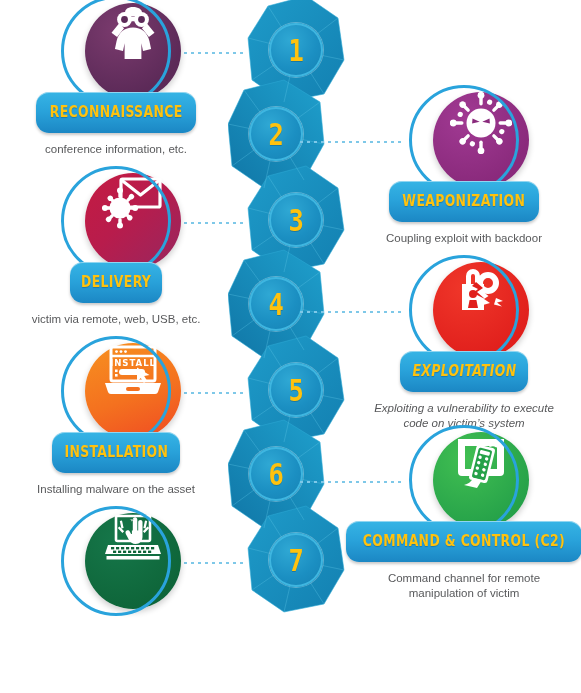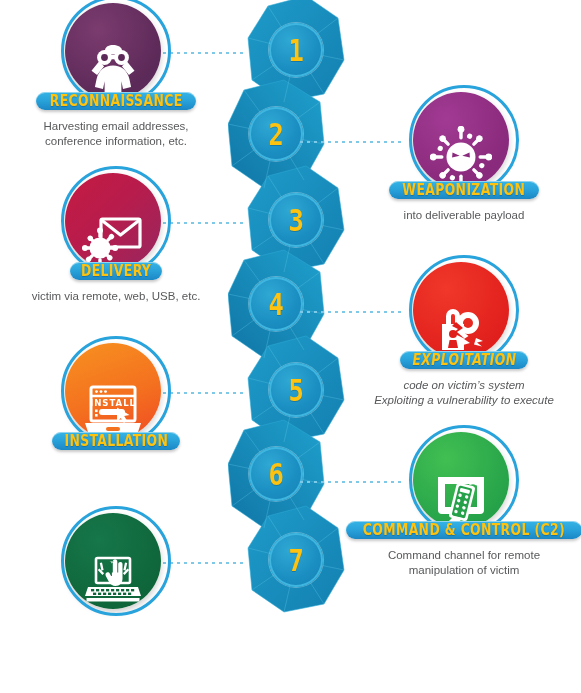--- a/index.html
+++ b/index.html
@@ -39,29 +39,29 @@
 
   
   .node{position:absolute;}
   .node .circ-wrap{position:relative;width:110px;height:110px;margin:0 auto;}
   .node .ring{
     position:absolute;inset:0;border-radius:50%;
     border:3px solid #29a3dc;
     box-sizing:border-box;
   }
   .node .circ{
-    position:absolute;left:4px;top:7px;width:96px;height:96px;border-radius:50%;
-    display:flex;align-items:flex-end;justify-content:center;
+    position:absolute;left:24px;top:7px;width:96px;height:96px;border-radius:50%;
+    display:flex;align-items:flex-start;justify-content:center;
     box-shadow:0 3px 6px rgba(0,0,0,.20);
   }
   .node .circ svg{display:block;}
 
   .pill{
     position:relative;margin:-14px auto 8px auto;
-    height:18px;border-radius:13px;
+    height:41px;border-radius:13px;
     background:linear-gradient(to bottom,#36b4e5 0%,#29a2da 48%,#1b87c4 100%);
     box-shadow:0 2px 3px rgba(0,0,0,.22), inset 0 1px 0 rgba(255,255,255,.45);
     display:flex;align-items:center;justify-content:center;
     padding:0 8px;width:max-content;max-width:260px;
     z-index:4;
   }
   .pill span{
     font-family:"DejaVu Sans Condensed","DejaVu Sans", sans-serif;
     font-weight:bold;font-size:15px;line-height:1;
     color:#ffc20e;letter-spacing:.4px;white-space:nowrap;
@@ -168,21 +168,20 @@
             <path d="M30 24.5c8.4 0 14.5 5.1 16.4 13.6l1.7 7.8-8.1 2.2-1.6-7.8V56H21.6V40.3l-1.6 7.8-8.1-2.2 1.7-7.8C15.5 29.6 21.6 24.5 30 24.5z"></path>
           </g>
         </svg>
       </div>
       <div class="ring"></div>
     </div>
     <div class="pill">
       <span>RECONNAISSANCE</span>
     </div>
     <div class="desc">
-      <div>Harvesting email addresses,</div>
       <div>conference information, etc.</div>
     </div>
   </div>
 
   <div class="node right" style="left:348px;top:85px;width:232px;">
     <div class="circ-wrap">
       <div class="circ" style="background:radial-gradient(circle at 35% 28%,#a13a93 0%,#8a2a7c 70%);">
         <svg width="62" height="62" viewBox="0 0 62 62">
           <g fill="#ffffff">
             <circle cx="31" cy="31" r="14.5"></circle>
@@ -218,21 +217,21 @@
             <path d="M39.5 26.5l-7.2 3.3 7.6 1.6z"></path>
           </g>
         </svg>
       </div>
       <div class="ring"></div>
     </div>
     <div class="pill">
       <span>WEAPONIZATION</span>
     </div>
     <div class="desc">
-      <div>into deliverable payload</div>
+      <div>Coupling exploit with backdoor</div>
     </div>
   </div>
 
   <div class="node left" style="left:0px;top:166px;width:232px;">
     <div class="circ-wrap">
       <div class="circ" style="background:linear-gradient(135deg,#c41b42 0%,#b81c4c 45%,#97275f 100%);">
         <svg width="62" height="56" viewBox="0 0 62 56">
           <g fill="none" stroke="#ffffff" stroke-width="3.2" stroke-linejoin="round">
             <rect x="19" y="6" width="39" height="28" rx="1.5"></rect>
             <path d="M19.8 7.2L38.5 22 57.2 7.2"></path>
@@ -287,22 +286,22 @@
             <path d="M26 20l7 6-6 4 8 7-12-6 5-4-6-3z"></path>
           </g>
         </svg>
       </div>
       <div class="ring"></div>
     </div>
     <div class="pill">
       <span>EXPLOITATION</span>
     </div>
     <div class="desc">
+      <div>Exploiting a vulnerability to execute</div>
       <div>code on victim’s system</div>
-      <div>Exploiting a vulnerability to execute</div>
     </div>
   </div>
 
   <div class="node left" style="left:0px;top:336px;width:232px;">
     <div class="circ-wrap">
       <div class="circ" style="background:linear-gradient(160deg,#f79120 0%,#f4711f 55%,#ef4a23 100%);">
         <svg width="64" height="56" viewBox="0 0 64 56">
           <g fill="none" stroke="#ffffff" stroke-width="3" stroke-linejoin="round">
             <rect x="10" y="4" width="44" height="34" rx="2"></rect>
           </g>
@@ -318,20 +317,23 @@
             <path d="M4 40h56l-3 9a3 3 0 0 1-2.8 2H9.8A3 3 0 0 1 7 49z"></path>
             <rect x="25" y="44" width="14" height="4" rx="2" fill="#f4711f"></rect>
             <path d="M36 24.5l12.5 7.5-5.3.9 3 5-3.4 2-3-5-3.8 3.8z"></path>
           </g>
         </svg>
       </div>
       <div class="ring"></div>
     </div>
     <div class="pill">
       <span>INSTALLATION</span>
+    </div>
+    <div class="desc">
+      <div>Installing malware on the asset</div>
     </div>
   </div>
 
   <div class="node right" style="left:342px;top:425px;width:244px;">
     <div class="circ-wrap">
       <div class="circ" style="background:radial-gradient(circle at 35% 28%,#41bf52 0%,#25a149 75%);">
         <svg width="58" height="58" viewBox="0 0 58 58">
           <path d="M6 7h46v33a4 4 0 0 1-4 4H34v-7h11V14H13v23h6v7H10a4 4 0 0 1-4-4z" fill="#ffffff"></path>
           <g transform="rotate(14 30 34)">
             <rect x="20" y="14" width="19" height="36" rx="3" fill="#ffffff"></rect>

